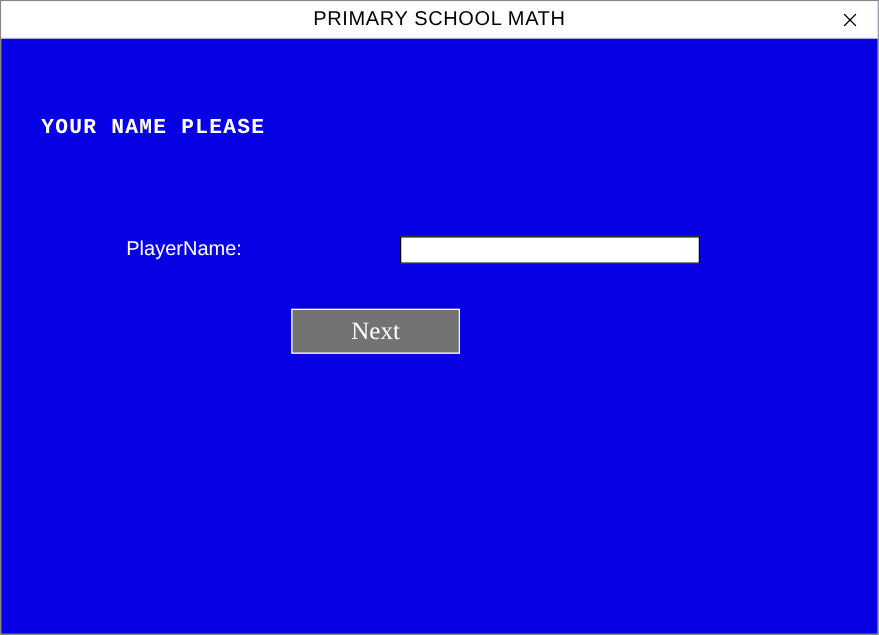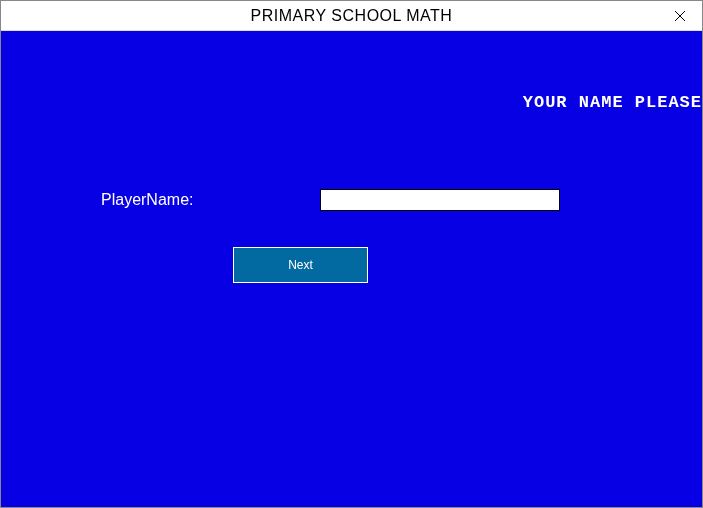--- a/index.html
+++ b/index.html
@@ -55,25 +55,26 @@
       flex: 1;
       background: #0800e4;
       color: #ffffff;
       position: relative;
     }
     .heading {
       position: absolute;
       top: 62px;
       left: 0;
       right: 0;
-      text-align: right;
+      text-align: left;
       font-size: 17px;
       font-weight: bold;
       letter-spacing: 1px;
       font-family: "Consolas", "Courier New", monospace;
+      padding-left: 32px;
     }
     .form-row {
       position: absolute;
       top: 158px;
       left: 100px;
       right: 100px;
       display: flex;
       align-items: center;
       gap: 39px;
     }
@@ -91,26 +92,26 @@
       font-size: 14px;
       font-family: inherit;
       outline: none;
     }
     .next-btn {
       position: absolute;
       top: 216px;
       left: 232px;
       width: 135px;
       height: 36px;
-      background: #0369a1;
+      background: #737373;
       color: #ffffff;
       border: 1px solid #ffffff;
-      font-size: 12px;
+      font-size: 20px;
       cursor: pointer;
-      font-family: Liberation Sans, sans-serif;
+      font-family: Liberation Serif, serif;
     }
   </style>
 </head>
 <body>
 
 <div class="window">
   <div class="title-bar">
     <span class="title-text">PRIMARY SCHOOL MATH</span>
     <div class="close-btn">
       <svg width="10" height="10" viewBox="0 0 10 10">

